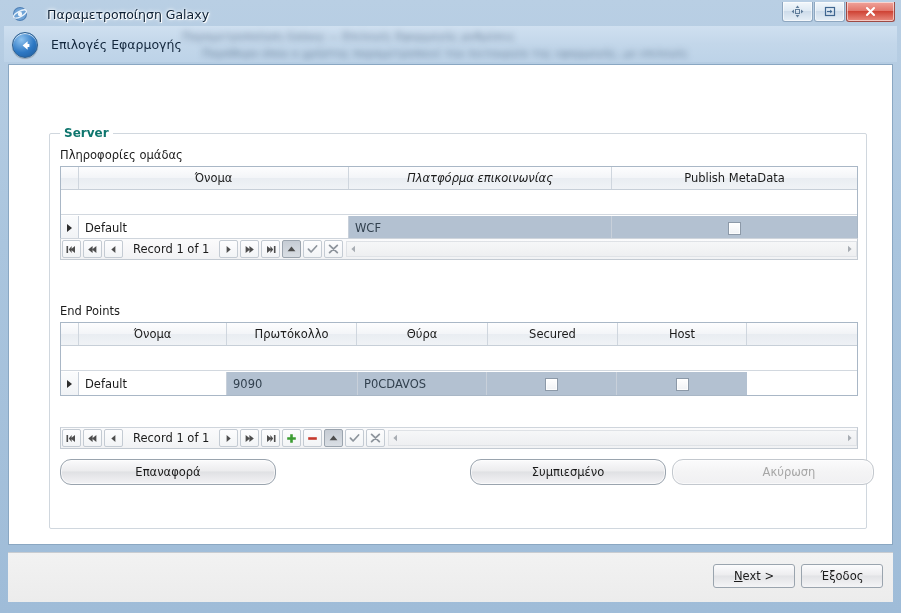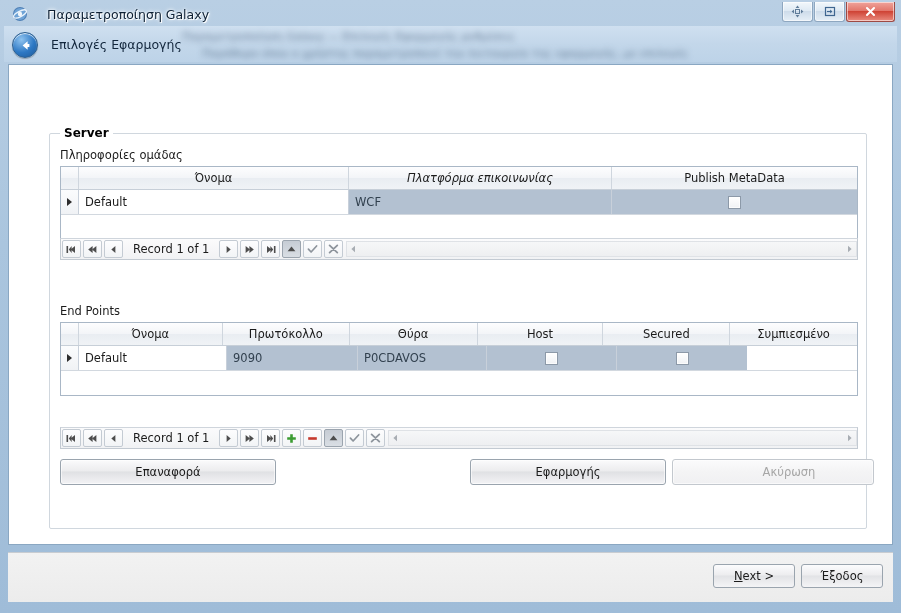--- a/index.html
+++ b/index.html
@@ -128,21 +128,21 @@
     border-radius: 2px;
     box-sizing: border-box;
   }
   #groupbox-title {
     position:absolute;
     left: 10px; top: -8px;
     background: #ffffff;
     padding: 0 4px;
     font-weight: bold;
     font-size: 12px;
-    color: #000000;
+    color: #0f766e;
   }
 
   .section-label {
     position:absolute;
     font-size: 11.5px;
     color: #1b1b1b;
   }
 
   
   .grid {
@@ -175,20 +175,21 @@
   }
   .gc {
     display:flex; align-items:center;
     padding-left: 6px;
     font-size: 11.5px;
     color:#1b1b1b;
     border-right: 1px solid #c8d0da;
     box-sizing:border-box;
     height:100%;
     background:#ffffff;
+    margin-top:26px;
   }
   .gc.sel {
     background:#b3c1d1;
     color:#32414f;
   }
   .gc.center { justify-content:center; padding-left:0; }
   .gc.rowhdr {
     width: 18px;
     padding-left:0;
     justify-content:center;
@@ -252,21 +253,21 @@
     align-items:center;
     justify-content:space-between;
     padding: 0 3px;
   }
 
   
   .actbtn {
     position:absolute;
     height: 26px;
     border: 1px solid #9aa4ae;
-    border-radius: 3px;
+    border-radius: 11px;
     background: linear-gradient(180deg,#fbfbfc 0%, #ececee 45%, #e0e1e4 50%, #f3f3f5 100%);
     display:flex; align-items:center; justify-content:center;
     font-size: 11.5px;
     color:#1b1b1b;
     box-sizing:border-box;
     box-shadow: inset 0 0 0 1px rgba(255,255,255,.6);
   }
   .actbtn.disabled {
     color:#a6a6a6;
     border-color:#c3c8ce;
@@ -453,23 +454,22 @@
       </div>
 
       <span class="section-label" style="left:10px; top:170px;">End Points</span>
 
       <div class="grid" style="left:10px; top:188px; width:798px; height:74px;">
         <div class="grid-head">
           <div class="gh corner"></div>
           <div class="gh" style="width:148px;">Όνομα</div>
           <div class="gh" style="width:130px;">Πρωτόκολλο</div>
           <div class="gh" style="width:131px;">Θύρα</div>
+          <div class="gh" style="width:130px;">Secured</div>
           <div class="gh" style="width:129px;">Host</div>
-          <div class="gh" style="width:130px;">Secured</div>
-          <div class="gh" style="width:130px; border-right:none;">Συμπιεσμένο</div>
         </div>
         <div class="grid-row">
           <div class="gc rowhdr">
             <span class="row-arrow"></span>
           </div>
           <div class="gc" style="width:148px;">Default</div>
           <div class="gc sel" style="width:131px;">9090</div>
           <div class="gc sel" style="width:129px;">P0CDAVOS</div>
           <div class="gc sel center" style="width:130px;">
             <span class="cellcheck"></span>
@@ -556,21 +556,21 @@
           <svg width="7" height="8" viewBox="0 0 7 8">
               <path d="M5 0.8 L1.4 4 L5 7.2 Z" fill="#a8adb3"></path>
             </svg>
           <svg width="7" height="8" viewBox="0 0 7 8">
               <path d="M2 0.8 L5.6 4 L2 7.2 Z" fill="#a8adb3"></path>
             </svg>
         </div>
       </div>
 
       <div class="actbtn" style="left:10px; top:325px; width:216px;">Επαναφορά</div>
-      <div class="actbtn" style="left:420px; top:325px; width:196px;">Εφαρμογής</div>
+      <div class="actbtn" style="left:420px; top:325px; width:196px;">Συμπιεσμένο</div>
       <div class="actbtn disabled" style="left:622px; top:325px; width:202px;padding-left:32px;">Ακύρωση</div>
     </div>
   </div>
 
   <div id="footer">
     <div class="footbtn" style="left:705px; width:82px;">
       <span class="accel">N</span>
         <span>ext &gt;</span>
     </div>
     <div class="footbtn" style="left:793px; width:82px;">Έξοδος</div>

